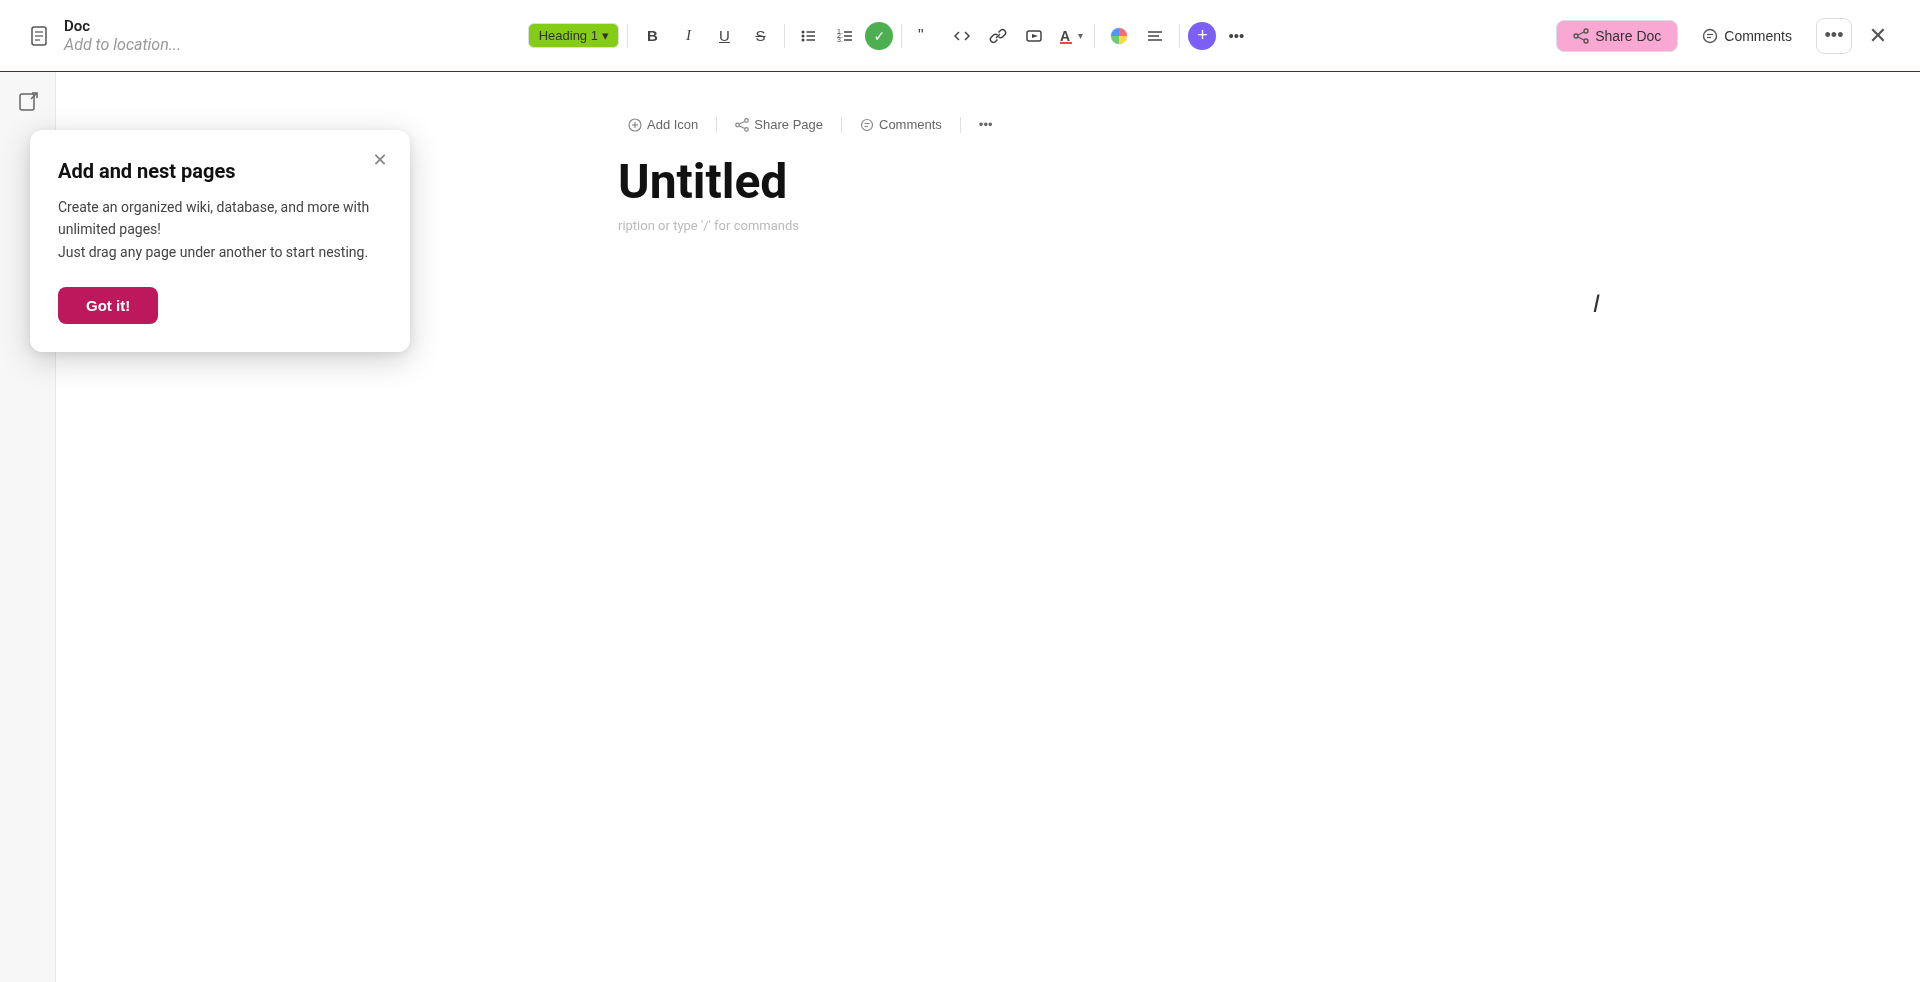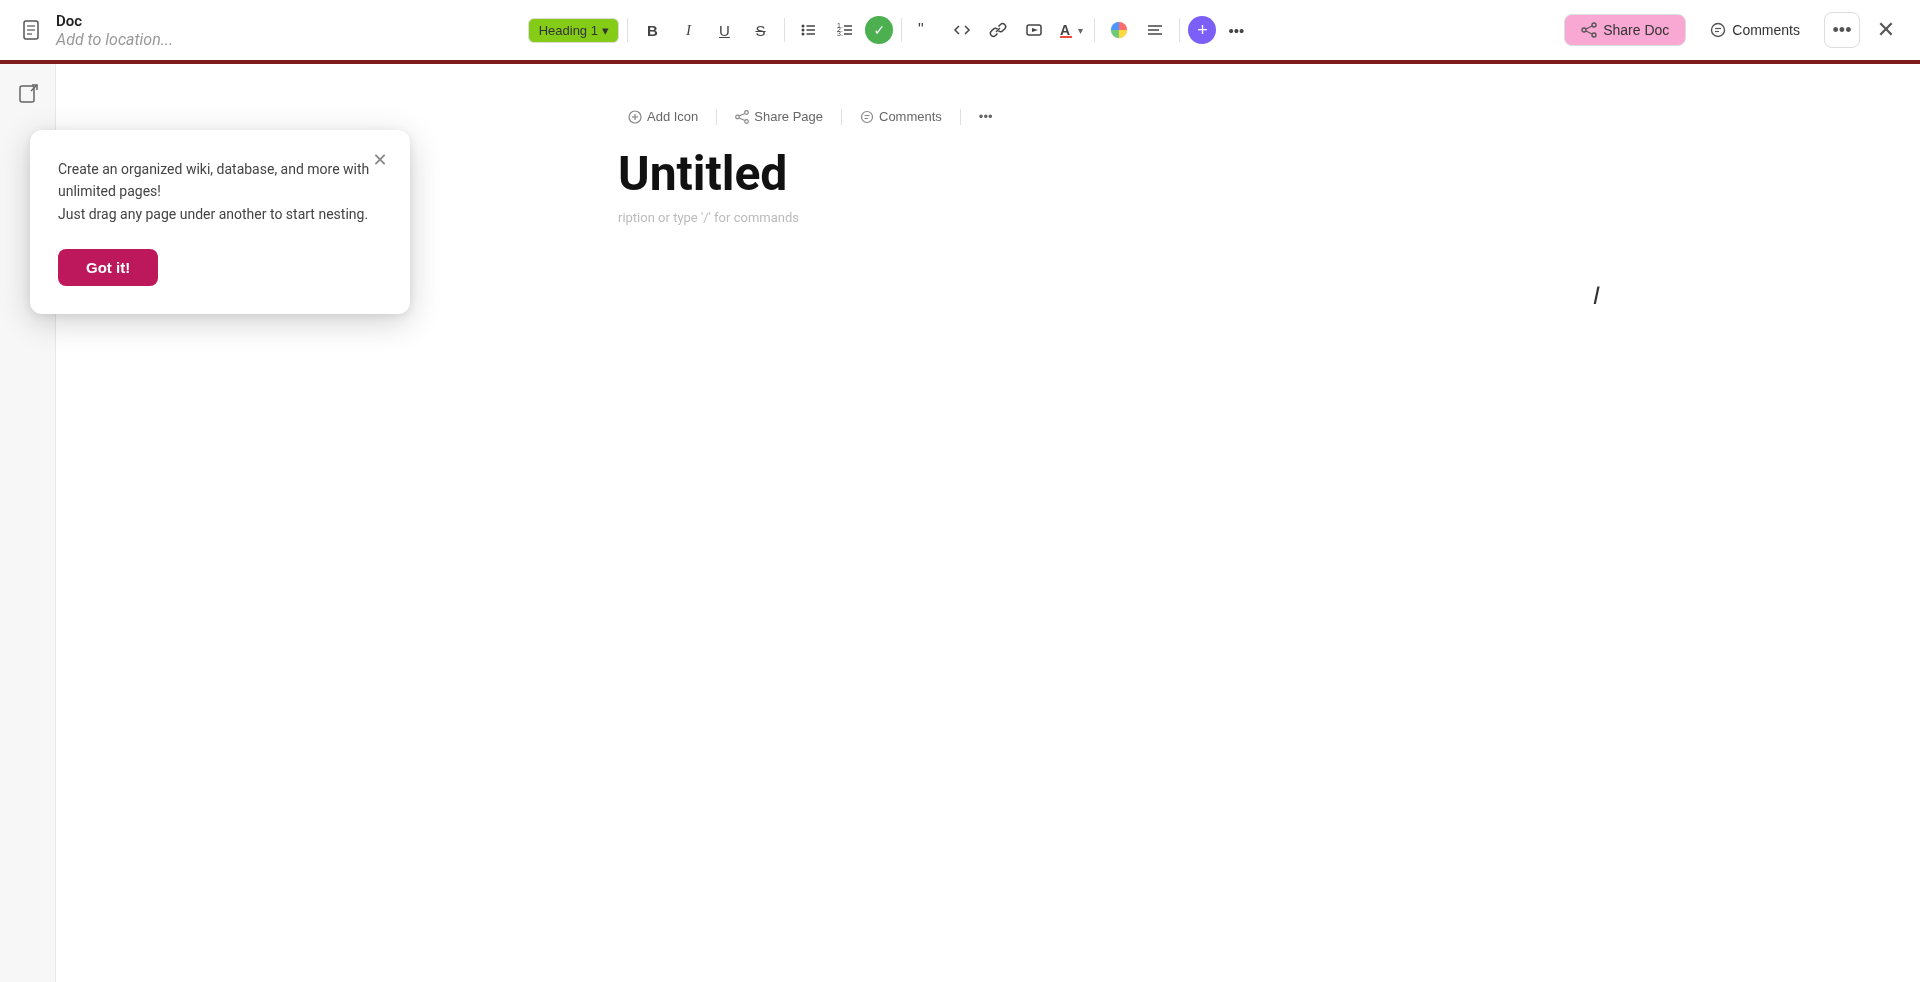--- a/index.html
+++ b/index.html
@@ -18,23 +18,23 @@
       top: 0; left: 0; right: 0; bottom: 0;
       background: #fff;
       display: flex;
       flex-direction: column;
     }
 
     
     .toolbar {
       display: flex;
       align-items: center;
-      height: 64px;
-      border-bottom: 4px solid #7f1d1d;
-      padding: 0 16px;
+      height: 72px;
+      border-bottom: 1px solid #7f1d1d;
+      padding: 0 24px;
       gap: 8px;
       background: #fff;
       flex-shrink: 0;
     }
 
     .toolbar-left {
       display: flex;
       align-items: center;
       gap: 8px;
       min-width: 200px;
@@ -558,18 +558,19 @@
           <span>ription or type '/' for commands</span>
         </div>
       </div>
 
       <div class="text-cursor">𝐼</div>
     </div>
   </div>
 
   <div class="tooltip-popup">
     <button class="tooltip-close">✕</button>
+    <div class="tooltip-title">Add and nest pages</div>
     <div class="tooltip-desc">Create an organized wiki, database, and more with unlimited pages!</div>
     <div class="tooltip-desc2">Just drag any page under another to start nesting.</div>
     <button class="got-it-btn">Got it!</button>
   </div>
 
 </div>
 
 </body></html>

